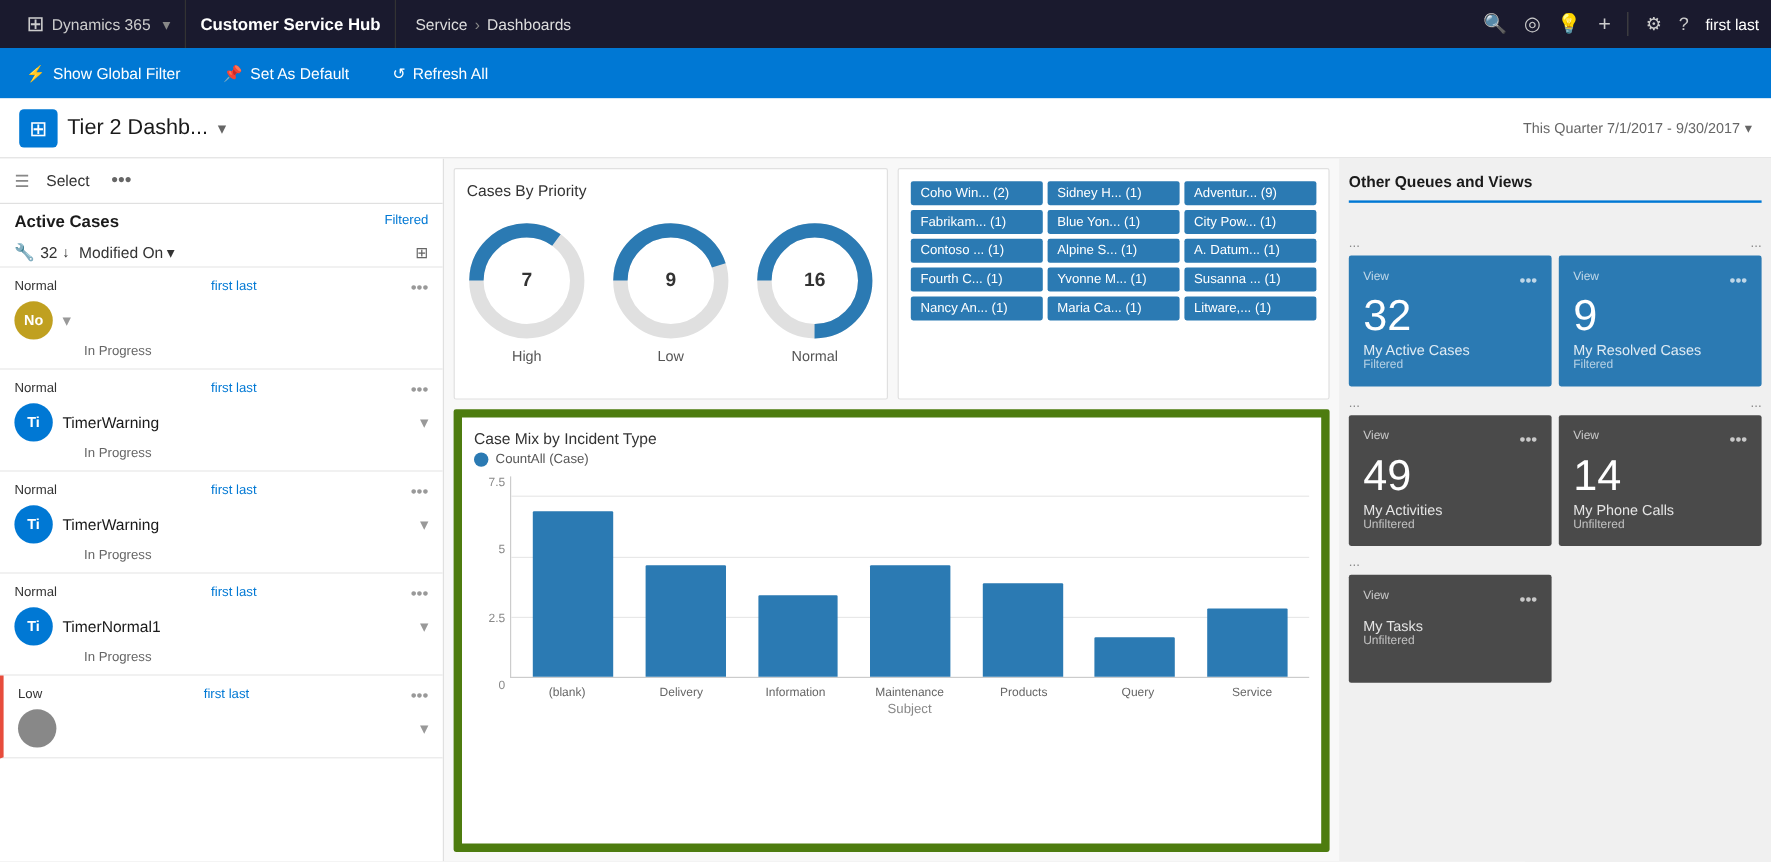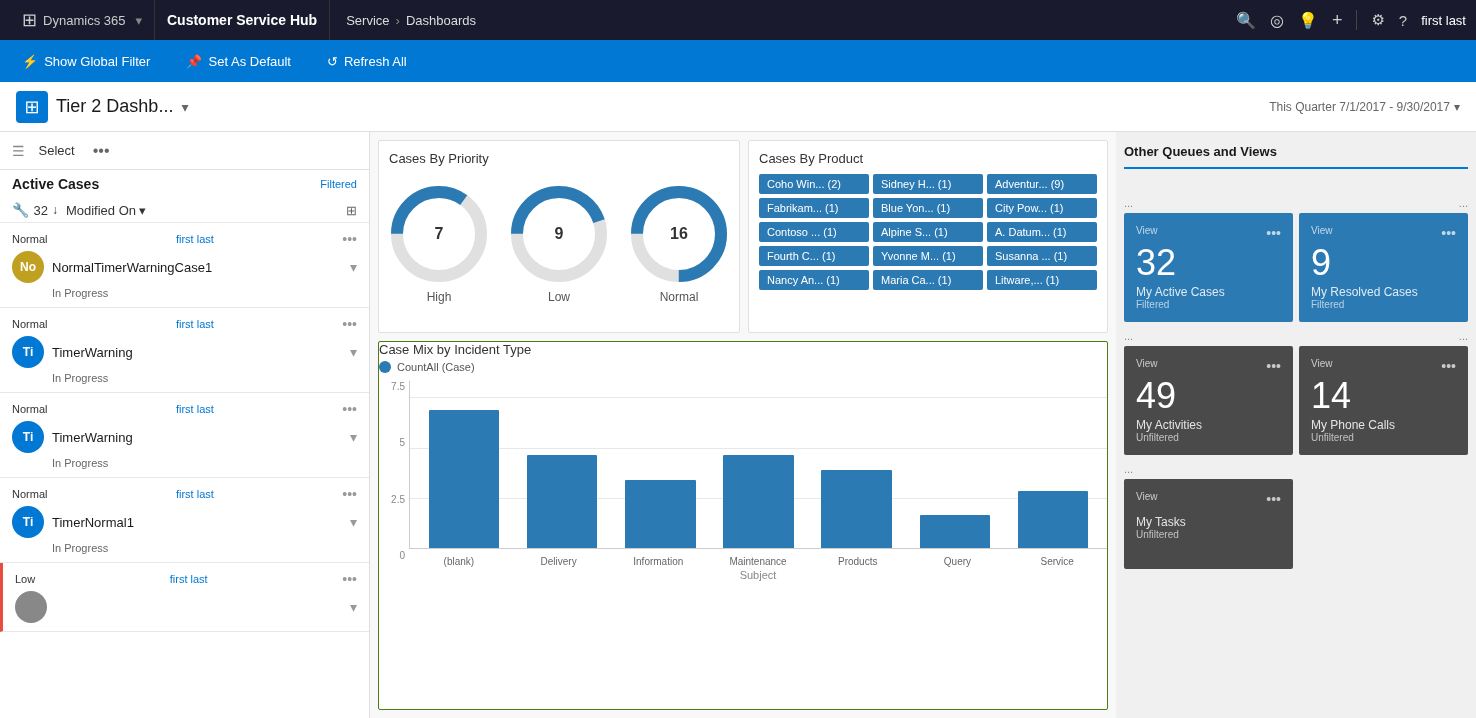--- a/index.html
+++ b/index.html
@@ -124,21 +124,21 @@
     .case-owner { font-size: 11px; color: #0078d4; }
     .case-more { color: #999; cursor: pointer; font-size: 14px; }
     .case-body { display: flex; align-items: center; gap: 8px; }
     .case-avatar {
       width: 32px; height: 32px; border-radius: 50%;
       display: flex; align-items: center; justify-content: center;
       font-size: 12px; font-weight: 600; color: white; flex-shrink: 0;
     }
     .case-title { font-size: 13px; color: #1a1a1a; font-weight: 500; flex: 1; }
     .case-expand { color: #999; cursor: pointer; font-size: 14px; }
-    .case-status { font-size: 11px; color: #666; margin-top: 4px; margin-left: 40px; }
+    .case-status { font-size: 11px; color: #666; margin-top: 4px; margin-left: 58px; }
 
     
     .center-panel {
       flex: 1;
       background: #f8f8f8;
       overflow: hidden;
       display: flex;
       flex-direction: column;
       gap: 8px;
       padding: 8px;
@@ -163,21 +163,22 @@
       gap: 4px;
     }
     .product-tag {
       background: #2b7ab3; color: white; font-size: 11px;
       padding: 4px 8px; border-radius: 2px; cursor: pointer;
       white-space: nowrap; overflow: hidden; text-overflow: ellipsis;
     }
 
     .bar-chart-box {
       background: white;
-      border: 1px solid #4d7c0f;
+      border: 7px solid #4d7c0f;
+      padding: 10px;
       border-radius: 2px;
       flex: 1;
     }
     .bar-chart-title { font-size: 13px; color: #333; font-weight: 500; margin-bottom: 4px; }
     .bar-chart-legend { display: flex; align-items: center; gap: 6px; margin-bottom: 8px; }
     .legend-dot { width: 12px; height: 12px; border-radius: 50%; background: #2b7ab3; }
     .legend-text { font-size: 11px; color: #555; }
     .bar-chart-y-axis {
       display: flex; flex-direction: column; justify-content: space-between;
       padding-bottom: 20px; width: 30px; align-items: flex-end; padding-right: 4px;
@@ -322,21 +323,20 @@
     <div class="cases-list">
       <div id="cases-container">
           <div class="case-item">
     <div class="case-item-header">
       <span class="case-priority">Normal</span>
       <span class="case-owner">first last</span>
       <span class="case-more">•••</span>
     </div>
     <div class="case-body">
       <div class="case-avatar" style="background:#c0a020">No</div>
-      <span class="case-title">NormalTimerWarningCase1</span>
       <span class="case-expand">▾</span>
     </div>
     <div class="case-status">In Progress</div>
   </div>
           <div class="case-item">
     <div class="case-item-header">
       <span class="case-priority">Normal</span>
       <span class="case-owner">first last</span>
       <span class="case-more">•••</span>
     </div>
@@ -424,21 +424,20 @@
       </svg>
       <div class="donut-center">16</div>
     </div>
     <span style="font-size:12px; color:#555;">Normal</span>
   </div>
           </div>
         <div class="donut-labels" id="donut-labels"></div>
       </div>
 
       <div class="chart-box product-chart">
-        <div class="chart-title">Cases By Product</div>
         <div class="product-grid" id="product-grid">
             <div class="product-tag">Coho Win... (2)</div>
             <div class="product-tag">Sidney H... (1)</div>
             <div class="product-tag">Adventur... (9)</div>
             <div class="product-tag">Fabrikam... (1)</div>
             <div class="product-tag">Blue Yon... (1)</div>
             <div class="product-tag">City Pow... (1)</div>
             <div class="product-tag">Contoso ... (1)</div>
             <div class="product-tag">Alpine S... (1)</div>
             <div class="product-tag">A. Datum... (1)</div>

